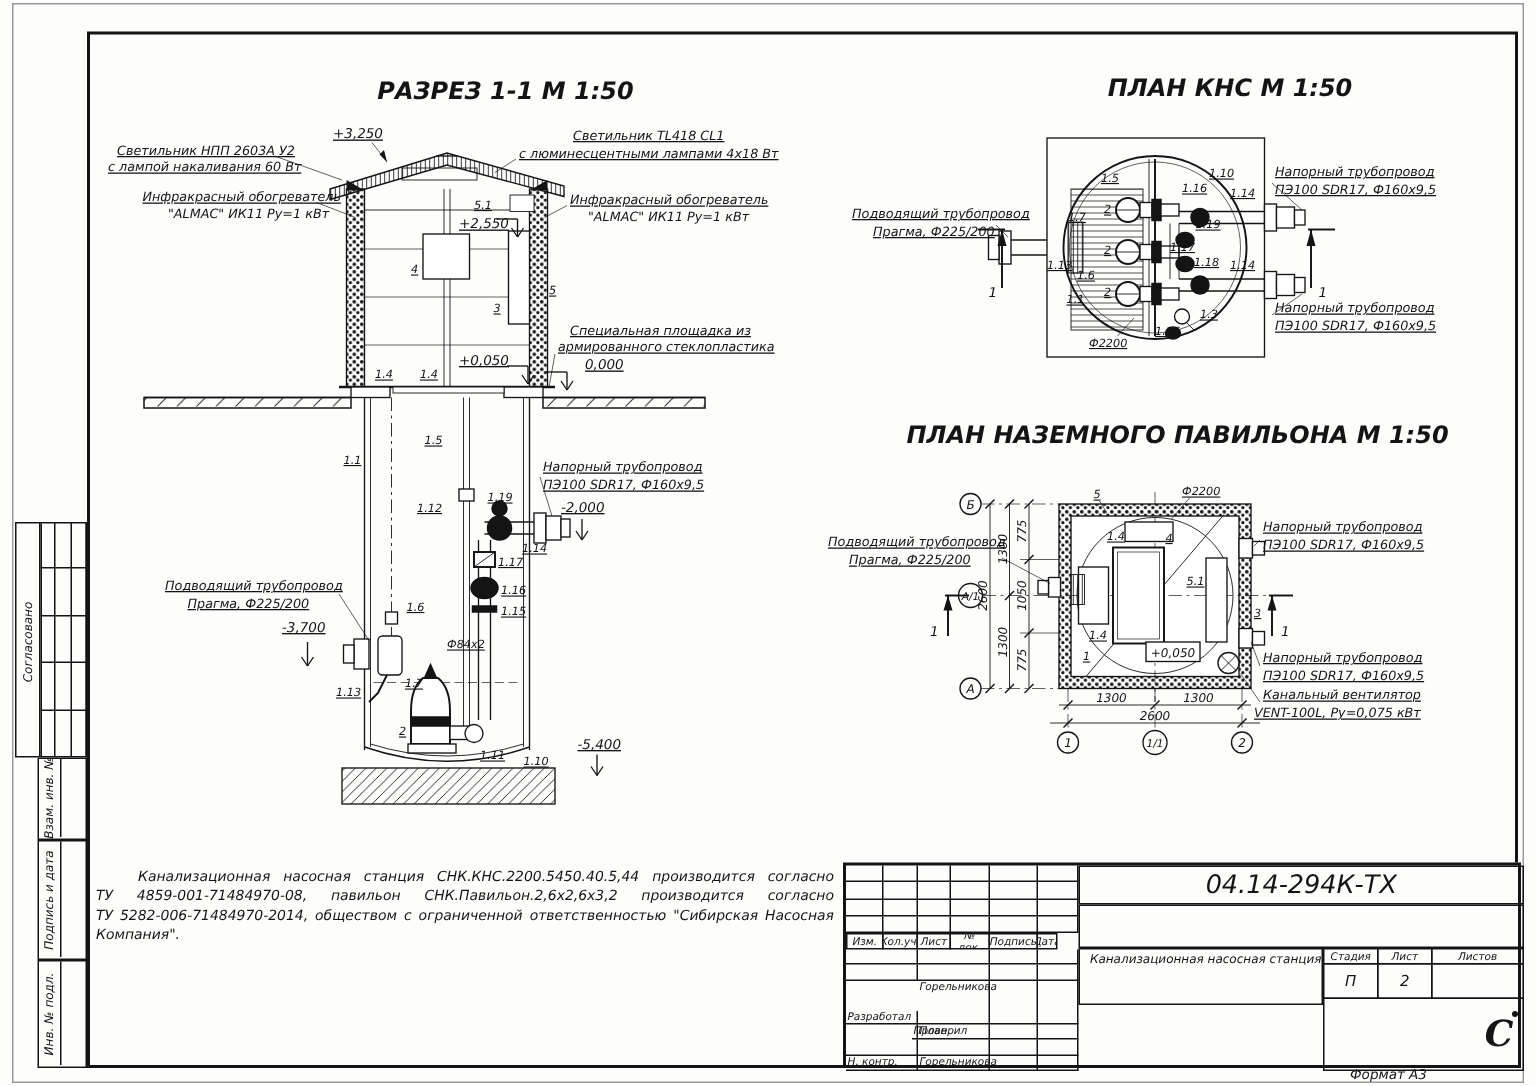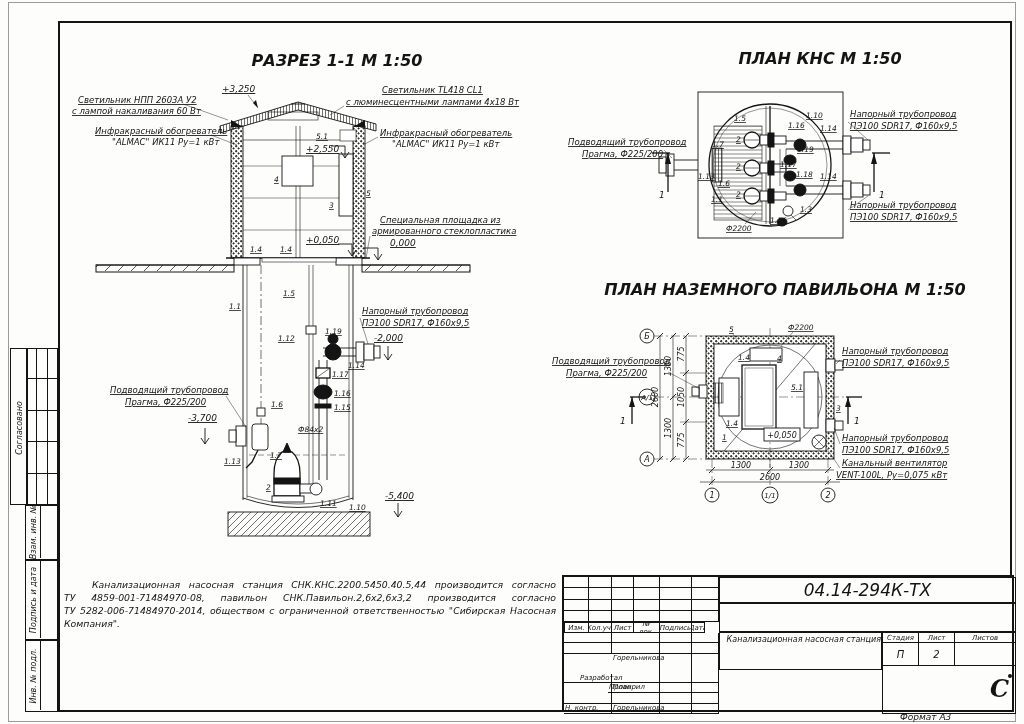--- a/index.html
+++ b/index.html
@@ -556,21 +556,21 @@
 
     <div class="egrid" style="left:0;top:56px;width:155px;height:81px;grid-template-columns:48px 48px 32px 27px;grid-template-rows:repeat(6,1fr);">
       <div></div>
         <div></div>
         <div></div>
         <div></div>
       <div></div>
         <div></div>
         <div></div>
         <div></div>
-      <div class="gt" style="font-size:7px;padding-left:16px;margin-top:20px;">Разработал</div>
+      <div class="gt" style="font-size:7px;padding-left:1px;margin-top:20px;">Разработал</div>
       <div class="gt" style="font-size:7px;padding-left:1px;">Горельникова</div>
         <div></div>
         <div></div>
       <div class="gt" style="font-size:7px;padding-left:1px;margin-left:44px;">Проверил</div>
       <div class="gt" style="font-size:7px;padding-left:1px;">План</div>
         <div></div>
         <div></div>
       <div></div>
         <div></div>
         <div></div>

